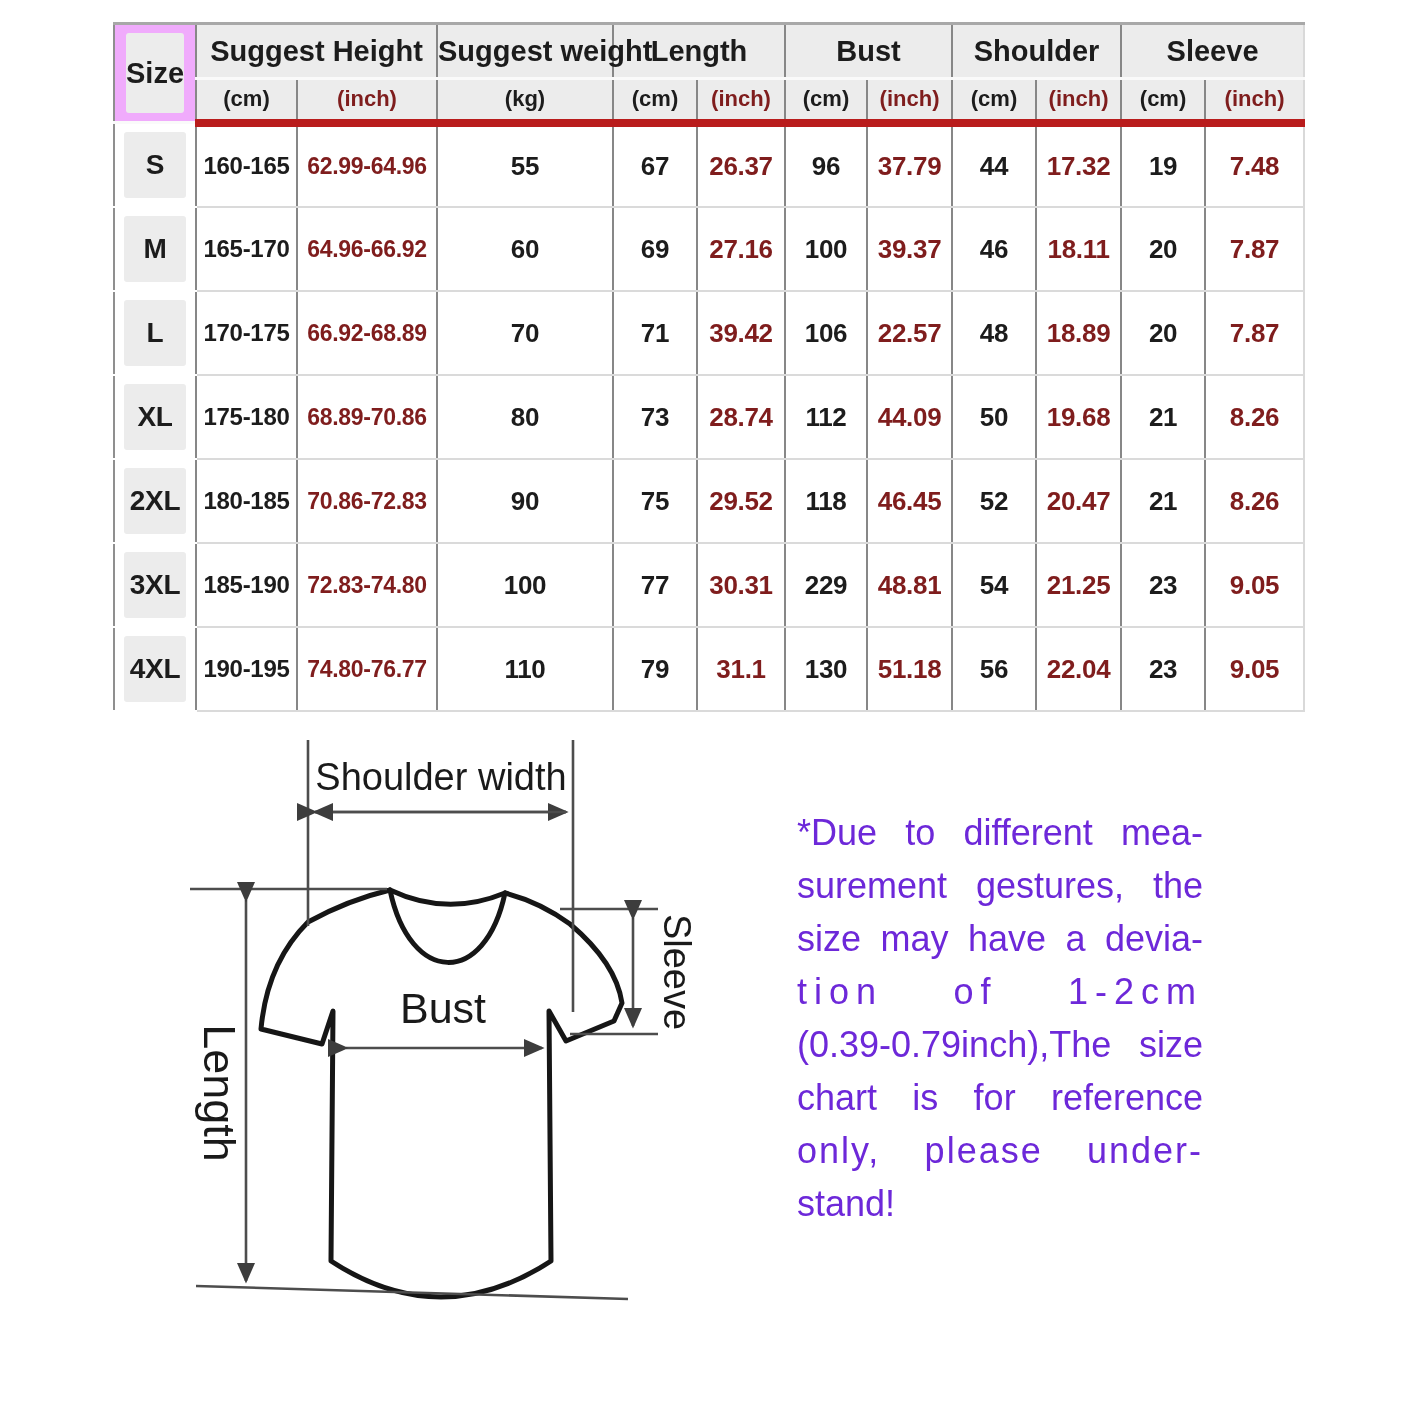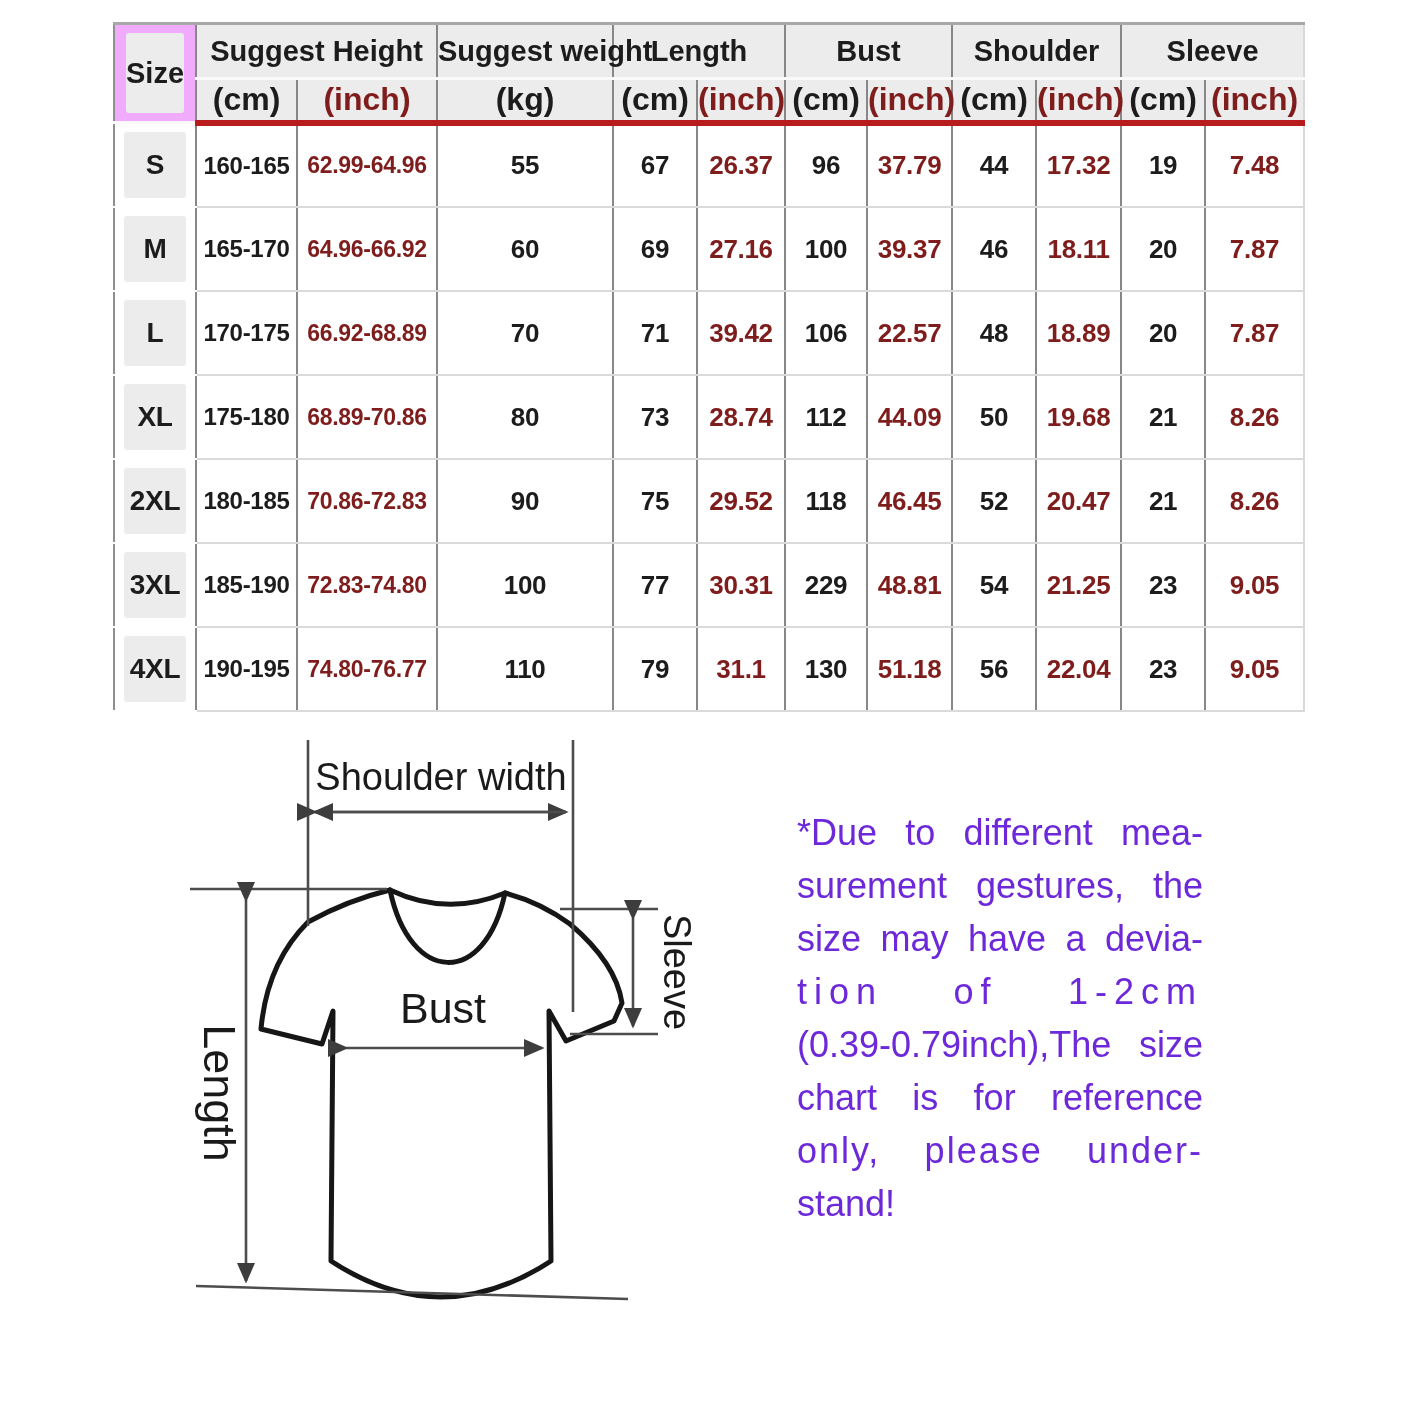--- a/index.html
+++ b/index.html
@@ -23,21 +23,21 @@
   th, td {
     border-right: 2px solid #878787;
     text-align: center; vertical-align: middle;
     white-space: nowrap; overflow: visible;
   }
   th:last-child, td:last-child { border-right: 2px solid #d9d9d9; }
   thead th { background: #ececec; }
   thead tr.h1 { height: 53px; }
   thead tr.h2 { height: 42px; }
   thead tr.h1 th { font-size: 29px; border-bottom: 3px solid #fafafa; }
-  thead tr.h2 th { font-size: 32px; border-bottom: 6px solid #b91c1c; }
+  thead tr.h2 th { font-size: 22px; border-bottom: 8px solid #b91c1c; }
   tbody tr { height: 84px; background: #ffffff; }
   tbody td { font-size: 26px; letter-spacing: -0.3px; border-bottom: 2px solid #dadada; }
   tbody td:nth-child(2) { font-size: 24px; }
   tbody td:nth-child(3) { font-size: 23px; }
   .red { color: #7f1d1d; }
   th.size-col { background: #f0abfc; border-bottom-color: #ffffff; }
   td.size-col { background: #ffffff; border-bottom-color: #ffffff; }
   .size-box {
     background: #ececec; border-radius: 3px;
     margin: 8px 9px; height: 66px;

